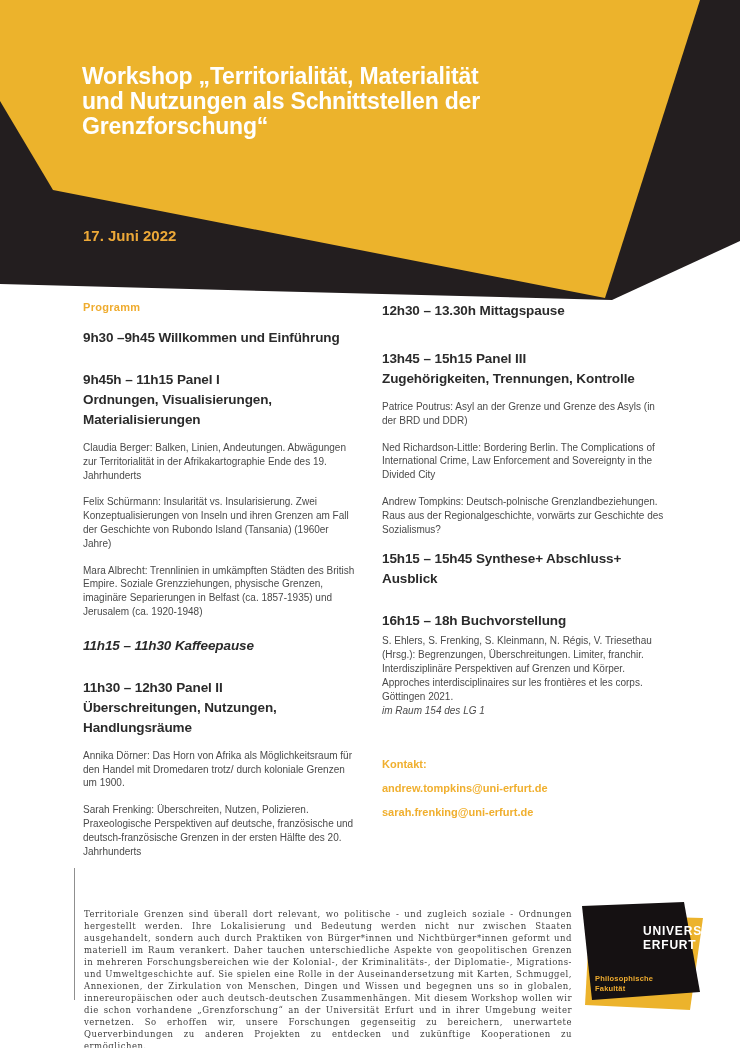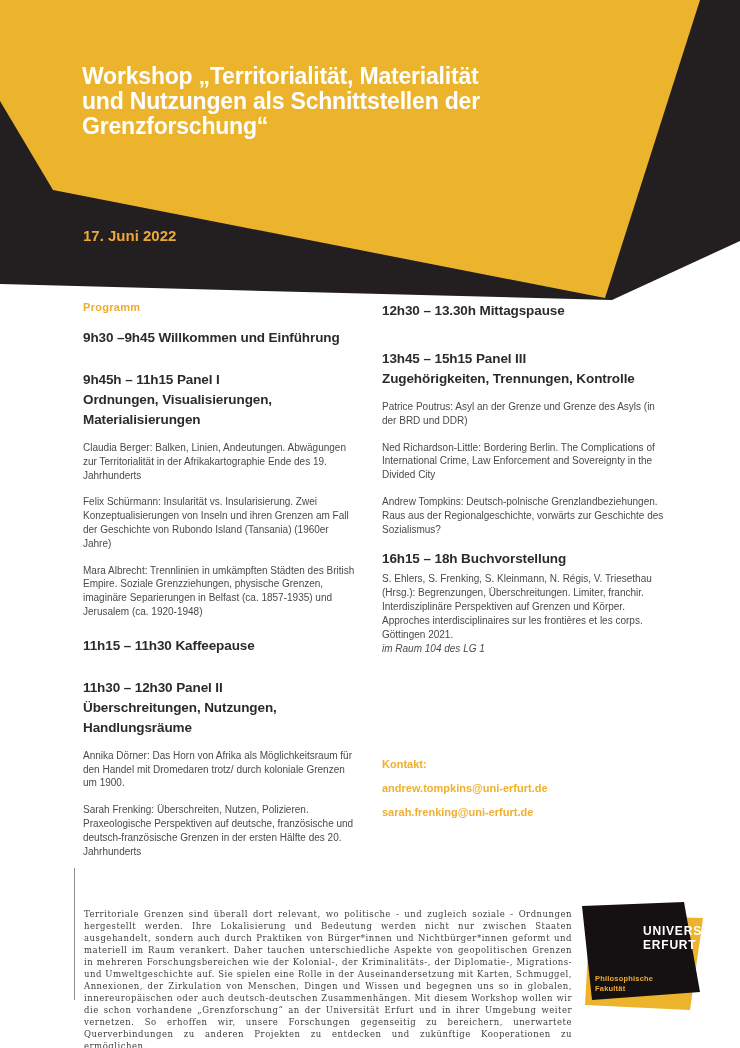--- a/index.html
+++ b/index.html
@@ -20,21 +20,21 @@
   
   .col{position:absolute;color:#2b2b2b;}
   .col-left{left:83px;top:301px;width:272px;}
   .col-right{left:382px;top:301px;width:284px;}
   .kicker{color:#efac2f;font-size:11px;font-weight:bold;letter-spacing:.3px;margin:0 0 15px 0;}
   .h{font-size:13.5px;font-weight:bold;color:#2b2b2b;line-height:20px;letter-spacing:-0.1px;margin:0;}
   .h-line{display:block;}
   .mb-lg{margin-bottom:22px;}
   .mb-md{margin-bottom:11px;}
   .mb-sm{margin-bottom:3px;}
-  .mt-sm{margin-top:17px;}
+  .mt-sm{margin-top:17px;font-style:italic;}
   .mb-sec{margin-bottom:28px;}
   .mb-after-p{margin-bottom:18px;}
   .p{font-size:10px;line-height:13.8px;color:#4a4a4a;margin:0 0 13px 0;}
   .room{font-size:10px;line-height:14px;color:#4a4a4a;font-style:italic;margin:0;}
 
   
   .contact{position:absolute;left:382px;top:758px;}
   .contact div{color:#f0af2e;font-size:11px;font-weight:bold;margin-bottom:12px;}
 
   
@@ -99,24 +99,25 @@
 
     <div class="h mb-md">
       <span class="h-line">13h45 – 15h15 Panel III</span>
       <span class="h-line">Zugehörigkeiten, Trennungen, Kontrolle</span>
     </div>
 
     <p class="p">Patrice Poutrus: Asyl an der Grenze und Grenze des Asyls (in der BRD und DDR)</p>
     <p class="p mb-after-p">Ned Richardson-Little: Bordering Berlin. The Complications of International Crime, Law Enforcement and Sovereignty in the Divided City</p>
     <p class="p">Andrew Tompkins: Deutsch-polnische Grenzlandbeziehungen. Raus aus der Regionalgeschichte, vorwärts zur Geschichte des Sozialismus?</p>
 
+    <div class="h mb-lg">15h15 – 15h45 Synthese+ Abschluss+ Ausblick</div>
 
     <div class="h mb-sm">16h15 – 18h Buchvorstellung</div>
     <p class="p" style="margin-bottom:1px;">S. Ehlers, S. Frenking, S. Kleinmann, N. Régis, V. Triesethau (Hrsg.): Begrenzungen, Überschreitungen. Limiter, franchir. Interdisziplinäre Perspektiven auf Grenzen und Körper. Approches interdisciplinaires sur les frontières et les corps. Göttingen 2021.</p>
-    <div class="room">im Raum 104 des LG 1</div>
+    <div class="room">im Raum 154 des LG 1</div>
   </div>
 
   <div class="contact">
     <div>Kontakt:</div>
     <div>andrew.tompkins@uni-erfurt.de</div>
     <div>sarah.frenking@uni-erfurt.de</div>
   </div>
 
   <div class="footer-rule"></div>
   <div class="about">Territoriale Grenzen sind überall dort relevant, wo politische - und zugleich soziale - Ordnungen hergestellt werden. Ihre Lokalisierung und Bedeutung werden nicht nur zwischen Staaten ausgehandelt, sondern auch durch Praktiken von Bürger*innen und Nichtbürger*innen geformt und materiell im Raum verankert. Daher tauchen unterschiedliche Aspekte von geopolitischen Grenzen in mehreren Forschungsbereichen wie der Kolonial-, der Kriminalitäts-, der Diplomatie-, Migrations- und Umweltgeschichte auf. Sie spielen eine Rolle in der Auseinandersetzung mit Karten, Schmuggel, Annexionen, der Zirkulation von Menschen, Dingen und Wissen und begegnen uns so in globalen, innereuropäischen oder auch deutsch-deutschen Zusammenhängen. Mit diesem Workshop wollen wir die schon vorhandene „Grenzforschung“ an der Universität Erfurt und in ihrer Umgebung weiter vernetzen. So erhoffen wir, unsere Forschungen gegenseitig zu bereichern, unerwartete Querverbindungen zu anderen Projekten zu entdecken und zukünftige Kooperationen zu ermöglichen.</div>

